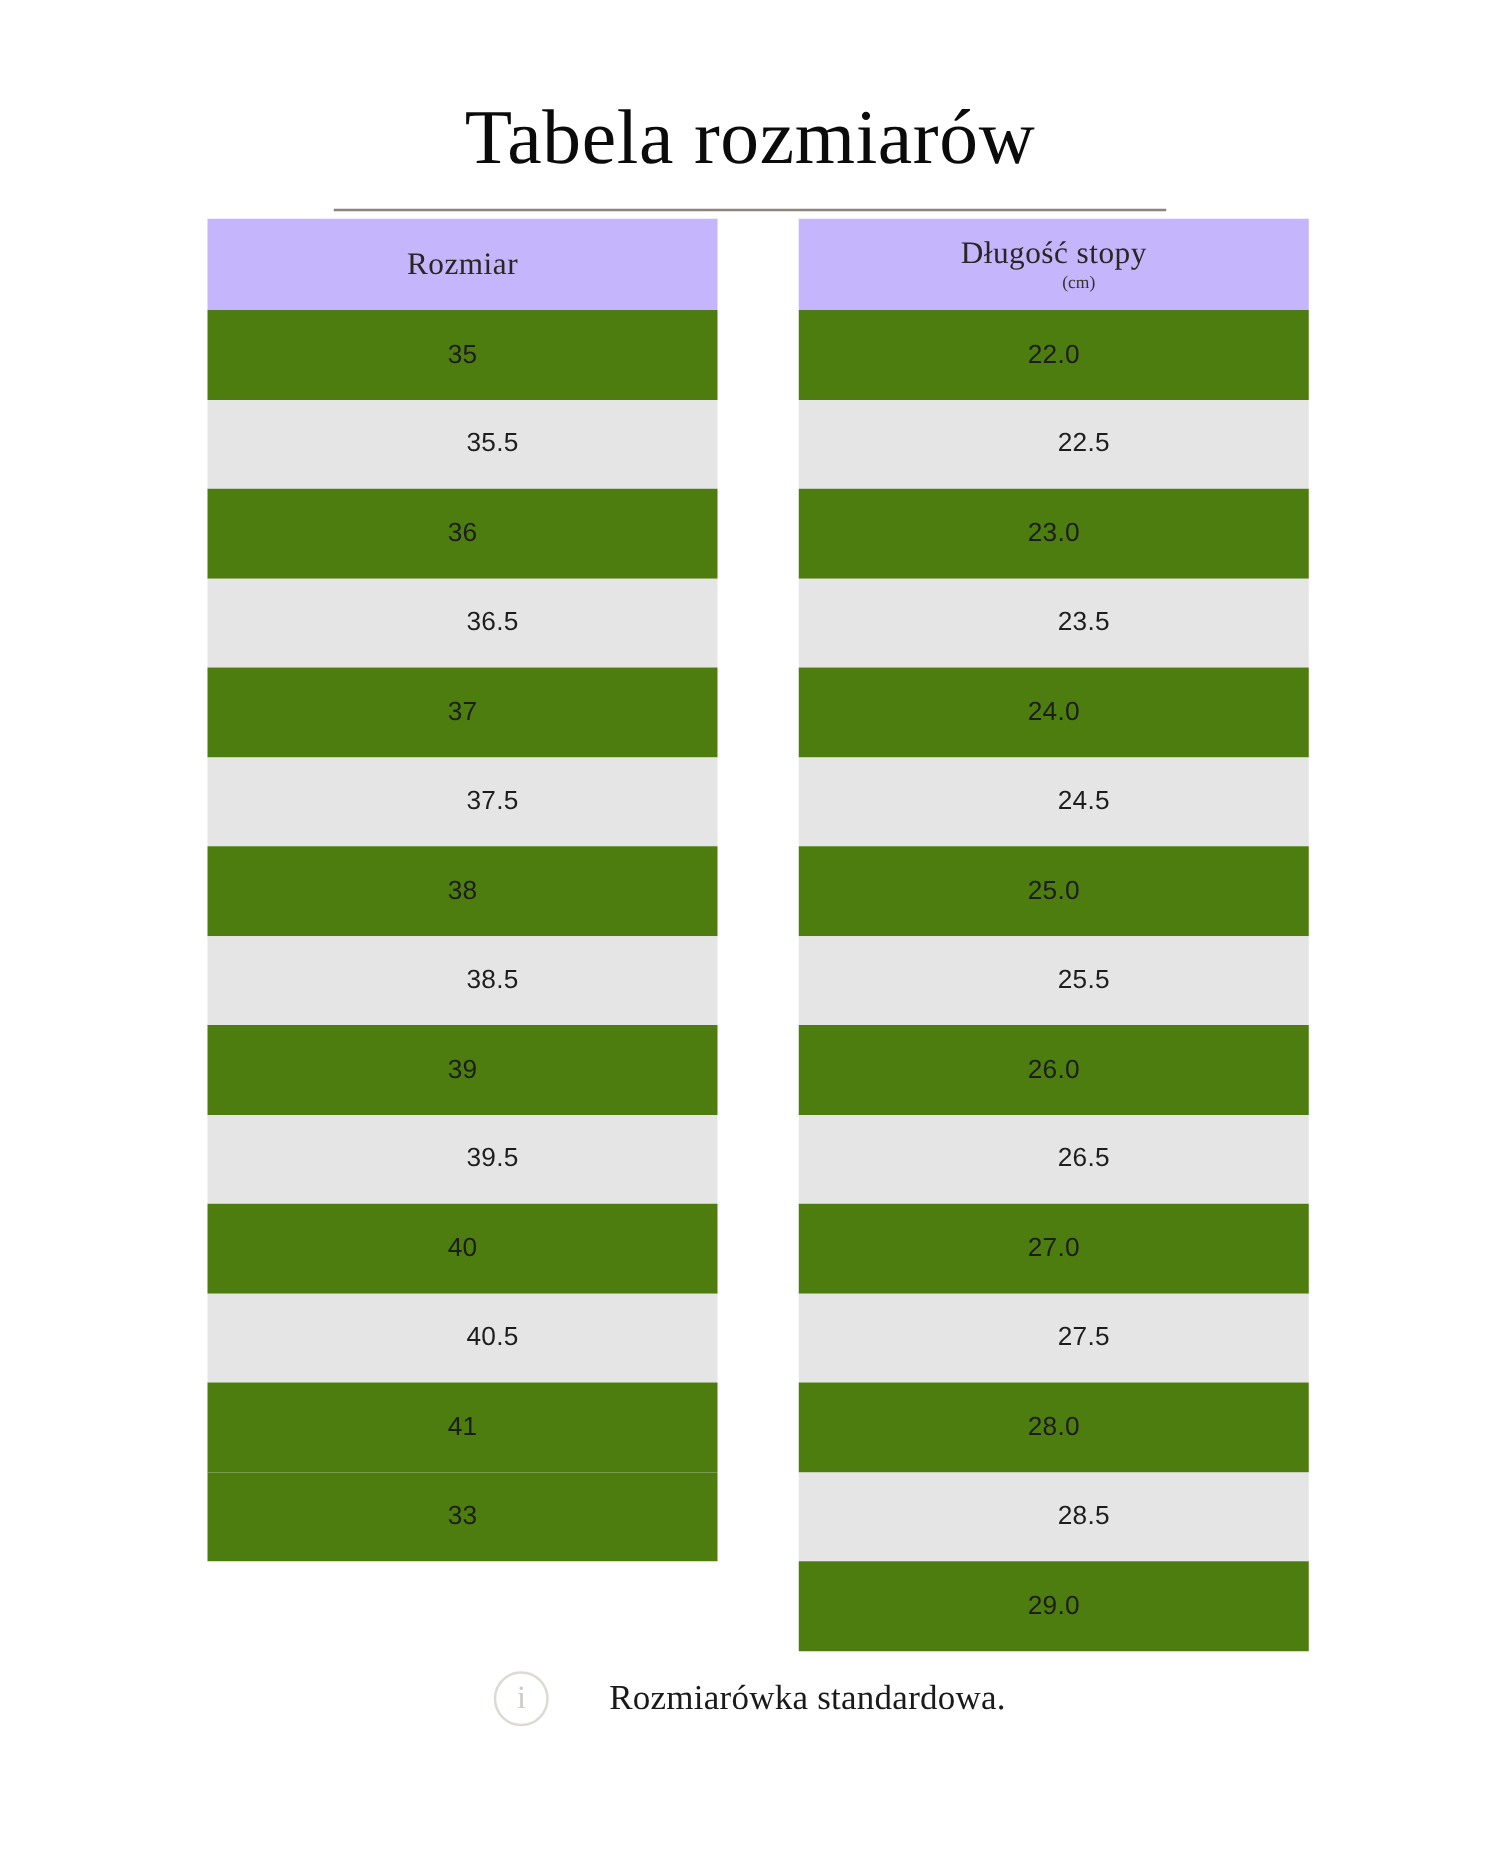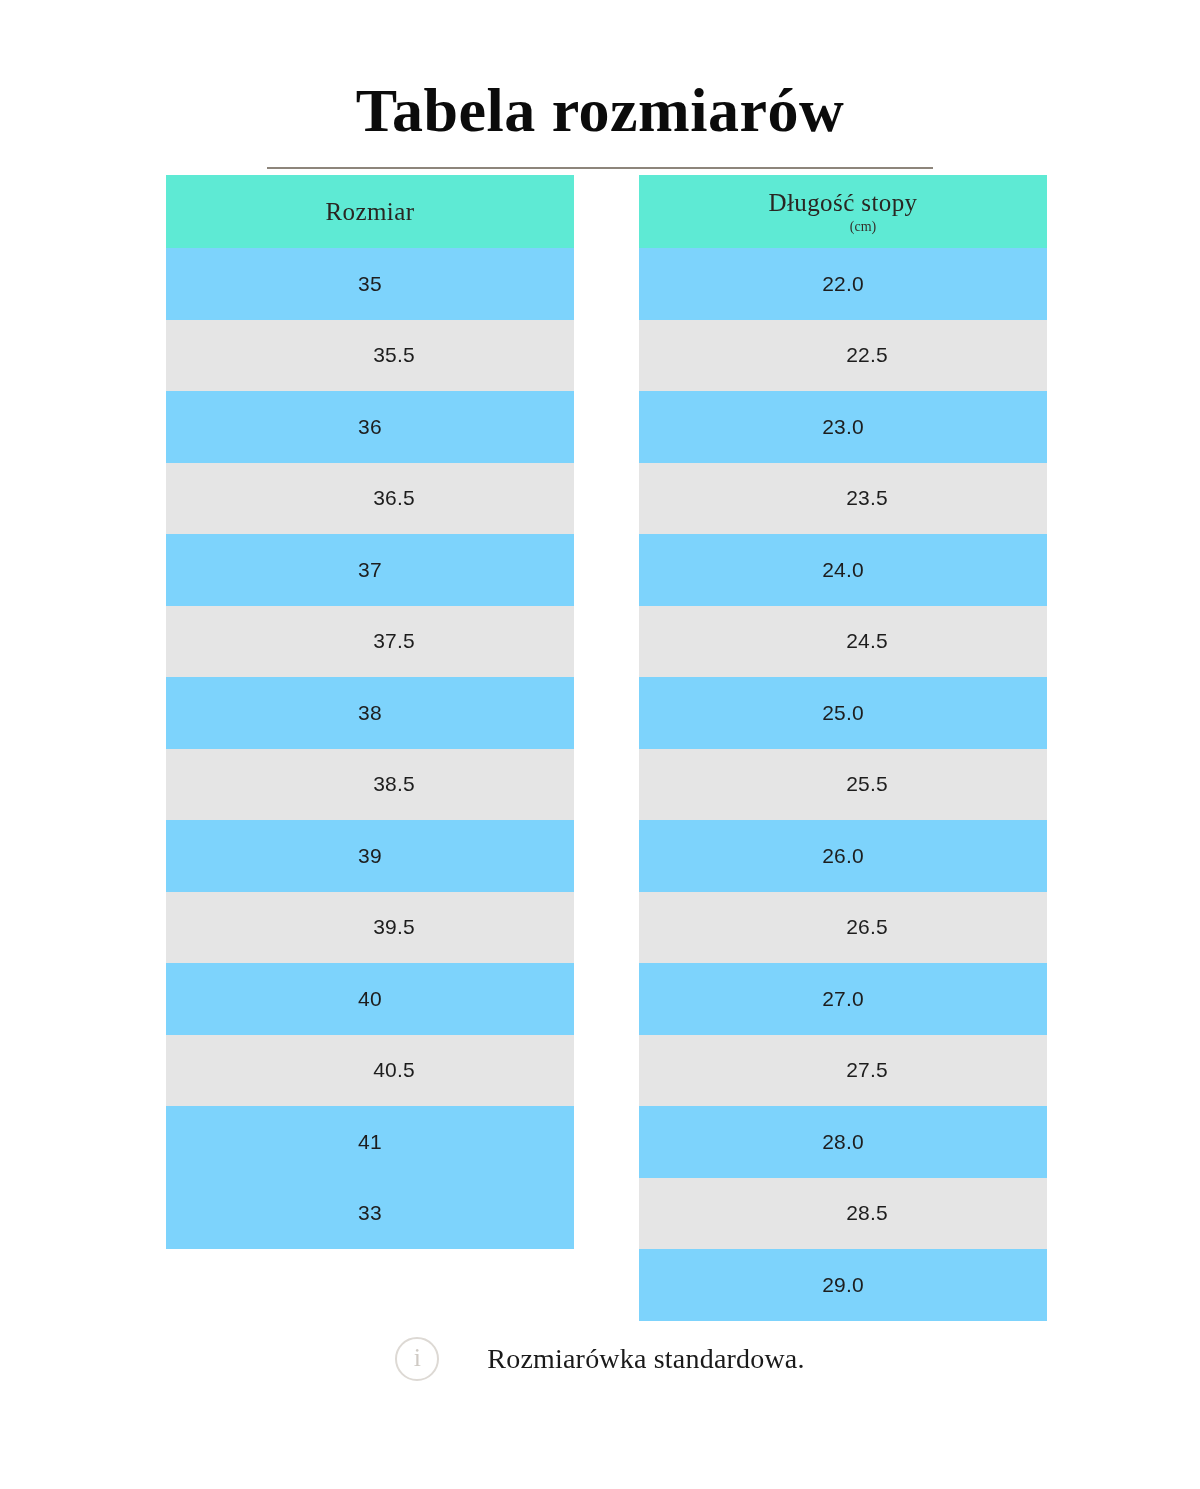--- a/index.html
+++ b/index.html
@@ -24,21 +24,21 @@
   }
 
   
   .title-block {
     padding-top: 78px;
     text-align: center;
   }
   .page-title {
     font-family: "Liberation Serif", serif;
     font-size: 62px;
-    font-weight: 700;
+    font-weight: 400;
     letter-spacing: 0.5px;
     color: #0b0b0b;
     line-height: 1.05;
     margin: 0;
   }
   .title-rule {
     width: 666px;
     height: 2px;
     background: #8d857b;
     margin: 24px auto 0 auto;
@@ -53,21 +53,21 @@
     display: flex;
     gap: 65px;
   }
   .col {
     width: 408px;
     display: flex;
     flex-direction: column;
   }
   .col-header {
     height: 73px;
-    background: #5eead4;
+    background: #c4b5fd;
     display: flex;
     flex-direction: column;
     align-items: center;
     justify-content: center;
     text-align: center;
   }
   .col-header .h-main {
     font-family: "Liberation Serif", serif;
     font-size: 25px;
     font-weight: 400;
@@ -86,21 +86,21 @@
   }
   .cell {
     height: 71.5px;
     display: flex;
     align-items: center;
     justify-content: center;
     font-family: "Liberation Sans", sans-serif;
     font-size: 21px;
     color: #1d1d1d;
     letter-spacing: 0.2px;
-    background: #7dd3fc;
+    background: #4d7c0f;
   }
   .cell.odd {
     background: #e5e5e5;
     padding-left: 48px;
   }
 
   
   .footer {
     position: absolute;
     left: 0;

